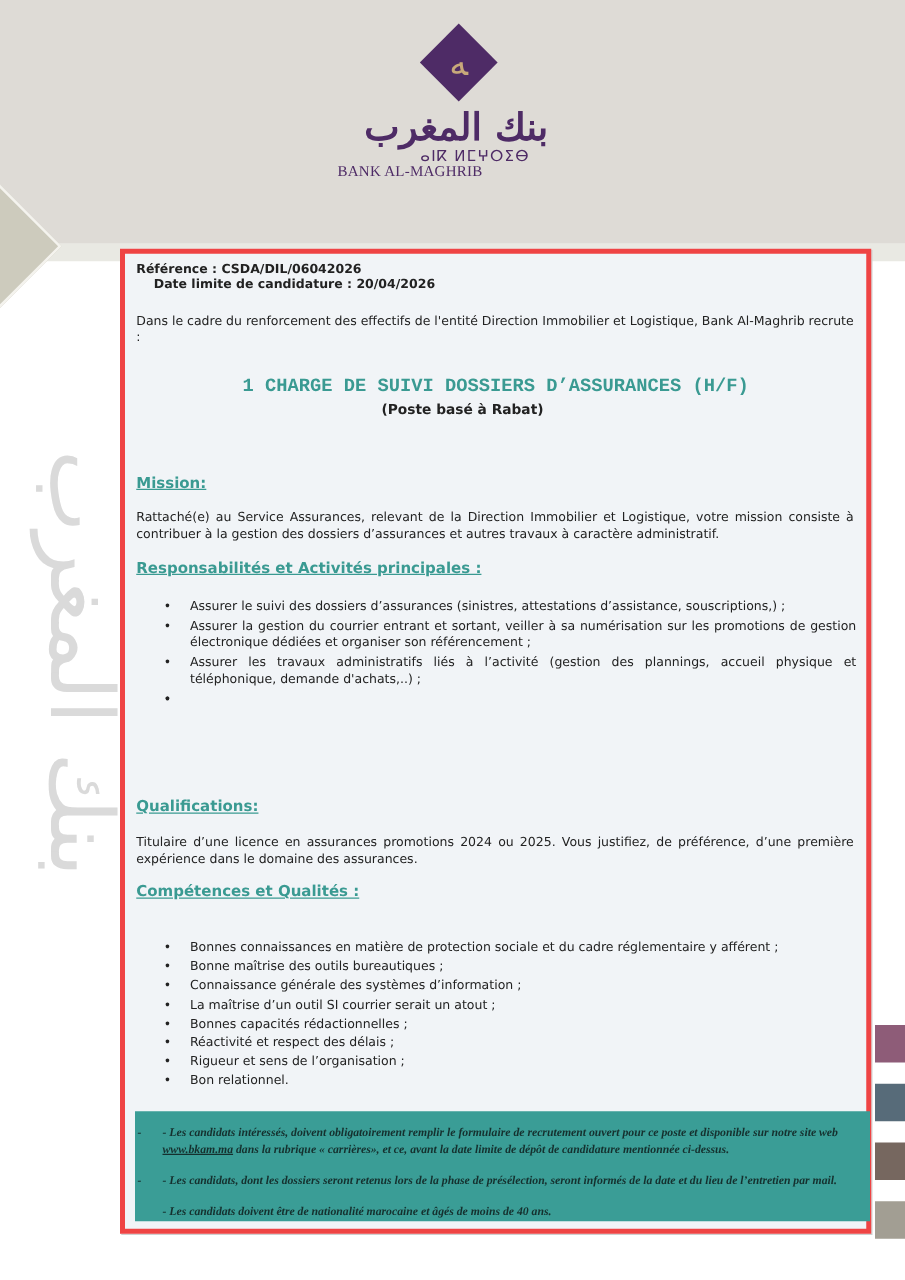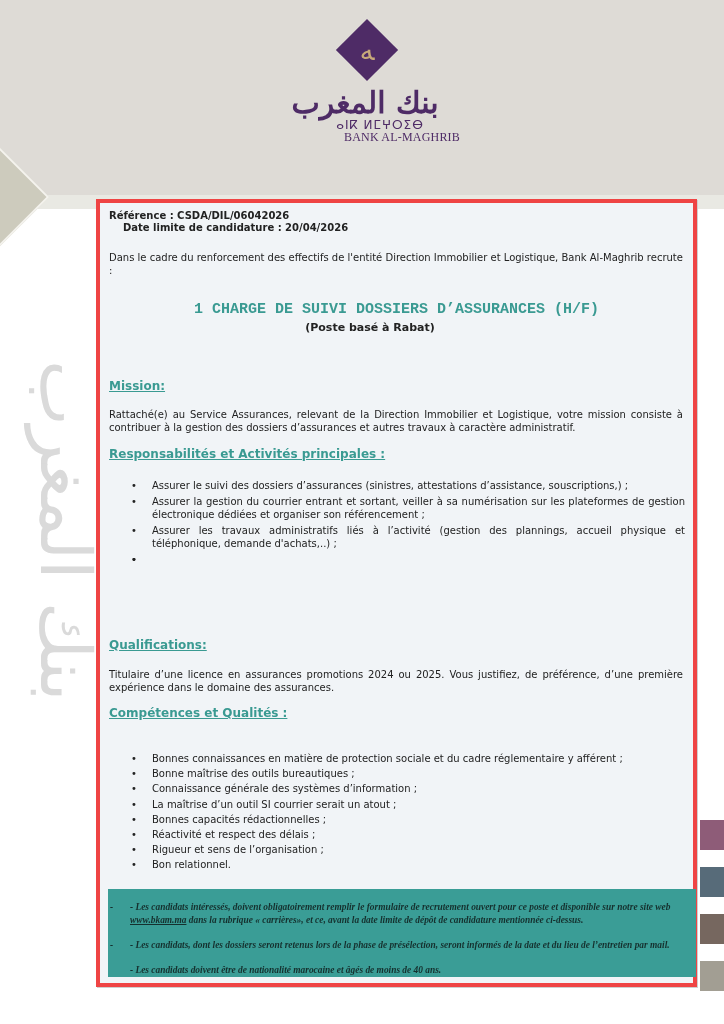--- a/index.html
+++ b/index.html
@@ -40,21 +40,21 @@
     font-size:30px; line-height:34px; color:#4e2b66; font-weight:bold;
     font-family:"DejaVu Serif", serif; text-align:center;
   }
   .logo-tifinagh {
     position:absolute; left:30px; top:98px; width:160px;
     font-size:12px; color:#4e2b66; text-align:center; letter-spacing:1px;
     font-family:"DejaVu Sans", sans-serif;
   }
   .logo-latin {
     position:absolute; left:0; top:110px; width:190px;
-    font-size:12px; color:#4e2b66; text-align:right;
+    font-size:12px; color:#4e2b66; text-align:left;
     font-family:"Liberation Serif", serif; letter-spacing:0.2px;
   }
   .watermark {
     position:absolute; left:30px; top:360px; width:70px; height:420px;
     color:#d6d6d6; font-size:70px; line-height:70px;
     writing-mode:vertical-rl; font-family:"DejaVu Serif", serif;
     opacity:0.9;
   }
   .content-box {
     position:absolute; left:96px; top:199px; width:593px; height:780px;
@@ -120,21 +120,21 @@
 
   <div class="title" style="top:98px;">1 CHARGE DE SUIVI DOSSIERS D’ASSURANCES (H/F)</div>
   <div class="subtitle" style="top:118px;">(Poste basé à Rabat)</div>
 
   <div class="section" style="top:176px;">Mission:</div>
   <div class="txt justify" style="top:205px;">Rattaché(e) au Service Assurances, relevant de la Direction Immobilier et Logistique, votre mission consiste à contribuer à la gestion des dossiers d’assurances et autres travaux à caractère administratif.</div>
 
   <div class="section" style="top:244px;">Responsabilités et Activités principales :</div>
   <ul class="blist" style="top:276px;">
     <li><span class="dot">•</span><span>Assurer le suivi des dossiers d’assurances (sinistres, attestations d’assistance, souscriptions,) ;</span></li>
-    <li><span class="dot">•</span><span>Assurer la gestion du courrier entrant et sortant, veiller à sa numérisation sur les plateformes de gestion électronique dédiées et organiser son référencement ;</span></li>
+    <li><span class="dot">•</span><span>Assurer la gestion du courrier entrant et sortant, veiller à sa numérisation sur les promotions de gestion électronique dédiées et organiser son référencement ;</span></li>
     <li><span class="dot">•</span><span>Assurer les travaux administratifs liés à l’activité (gestion des plannings, accueil physique et téléphonique, demande d'achats,..) ;</span></li>
     <li><span class="dot">•</span></li>
     <li><span class="dot">•</span></li>
   </ul>
 
   <div class="section" style="top:435px;">Qualifications:</div>
   <div class="txt justify" style="top:465px;">Titulaire d’une licence en assurances promotions 2024 ou 2025. Vous justifiez, de préférence, d’une première expérience dans le domaine des assurances.</div>
 
   <div class="section" style="top:503px;">Compétences et Qualités :</div>
   <ul class="blist" style="top:549px;">

